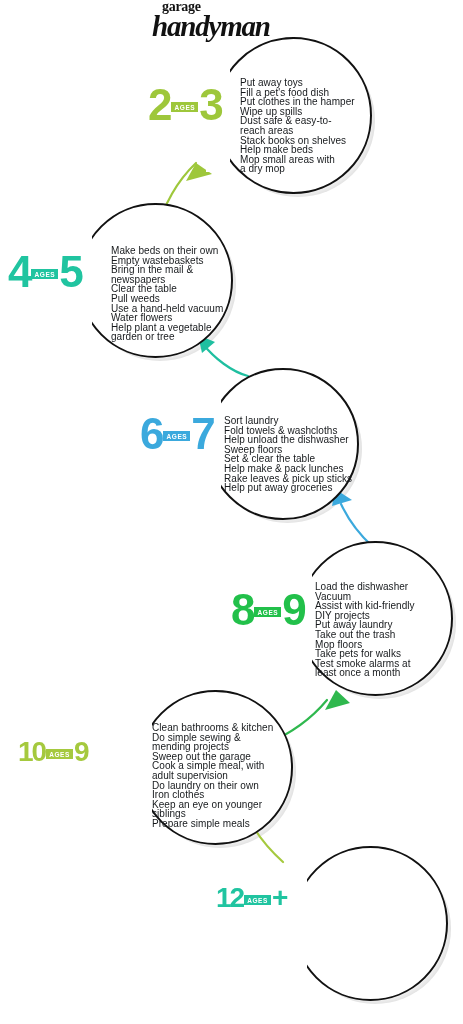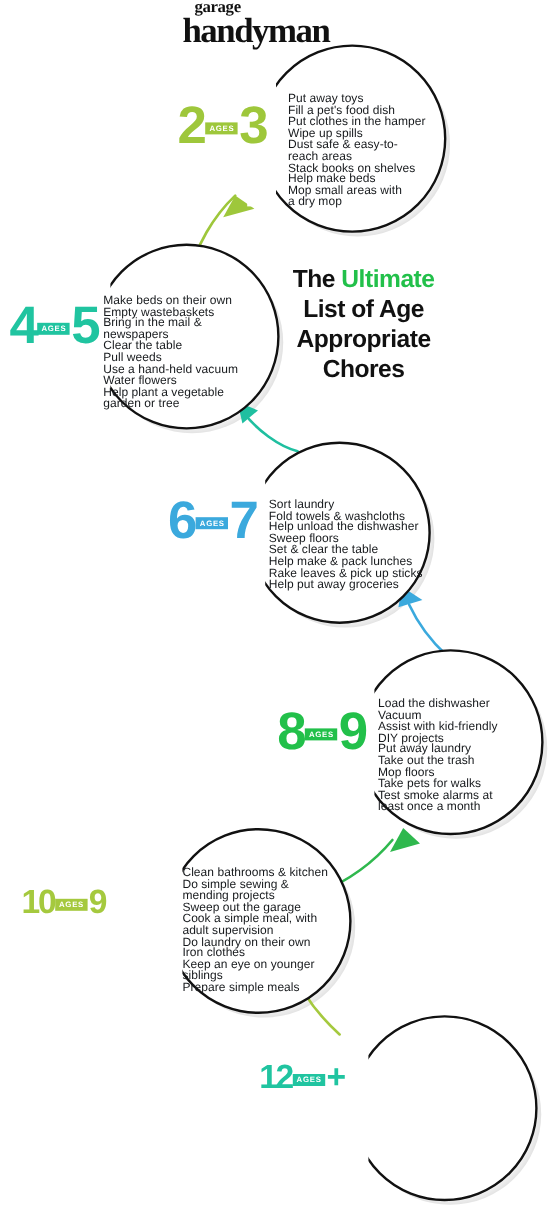--- a/index.html
+++ b/index.html
@@ -14,21 +14,21 @@
   
   .logo{position:absolute;left:148px;top:0px;width:170px;text-align:center;}
   .logo-top{
     font-family:"Liberation Serif","DejaVu Serif",serif;
     font-weight:bold;font-size:14px;letter-spacing:-0.3px;
     line-height:13px;color:#111;text-align:left;padding-left:14px;
   }
   .logo-bottom{
     font-family:"Liberation Serif","DejaVu Serif",serif;
     font-weight:bold;font-size:29px;letter-spacing:-1.2px;
-    line-height:26px;color:#111;text-align:left;padding-left:4px;
+    line-height:26px;color:#111;text-align:left;padding-left:4px;font-style:italic;
   }
 
   
   .circle{
     position:absolute;border-radius:50%;
     background:#ffffff;
     border:2.2px solid #111111;
     box-sizing:border-box;
   }
   .circle.shadow::after{
@@ -135,37 +135,31 @@
 Mop small areas with
 a dry mop</div>
 
   <div class="circle shadow" style="left:78px;top:203px;width:155px;height:155px;"></div>
   <div class="ring-gap" style="left:70px;top:226px;width:22px;height:110px;"></div>
   <div class="agegroup" style="left:8px;top:252px;">
     <span class="agenum" style="color:#20c4a0;">4</span>
     <span class="agebadge" style="background:#20c4a0;">AGES</span>
     <span class="agenum" style="color:#20c4a0;">5</span>
   </div>
-  <div class="chore-list" style="left:86px;top:226px;width:130px;">Make beds on their own
+  <div class="chore-list" style="left:111px;top:226px;width:130px;">Make beds on their own
 Empty wastebaskets
 Bring in the mail &amp;
 newspapers
 Clear the table
 Pull weeds
 Use a hand-held vacuum
 Water flowers
 Help plant a vegetable
 garden or tree</div>
 
-  <div class="title">
-    <div><span>The </span><span class="hl">Ultimate</span></div>
-    <div>List of Age</div>
-    <div>Appropriate</div>
-    <div>Chores</div>
-  </div>
 
   <div class="circle shadow" style="left:207px;top:368px;width:152px;height:152px;"></div>
   <div class="ring-gap" style="left:199px;top:390px;width:22px;height:108px;"></div>
   <div class="agegroup" style="left:140px;top:414px;">
     <span class="agenum" style="color:#3ba9dd;">6</span>
     <span class="agebadge" style="background:#3ba9dd;">AGES</span>
     <span class="agenum" style="color:#3ba9dd;">7</span>
   </div>
   <div class="chore-list" style="left:224px;top:396px;width:140px;">Sort laundry
 Fold towels &amp; washcloths

